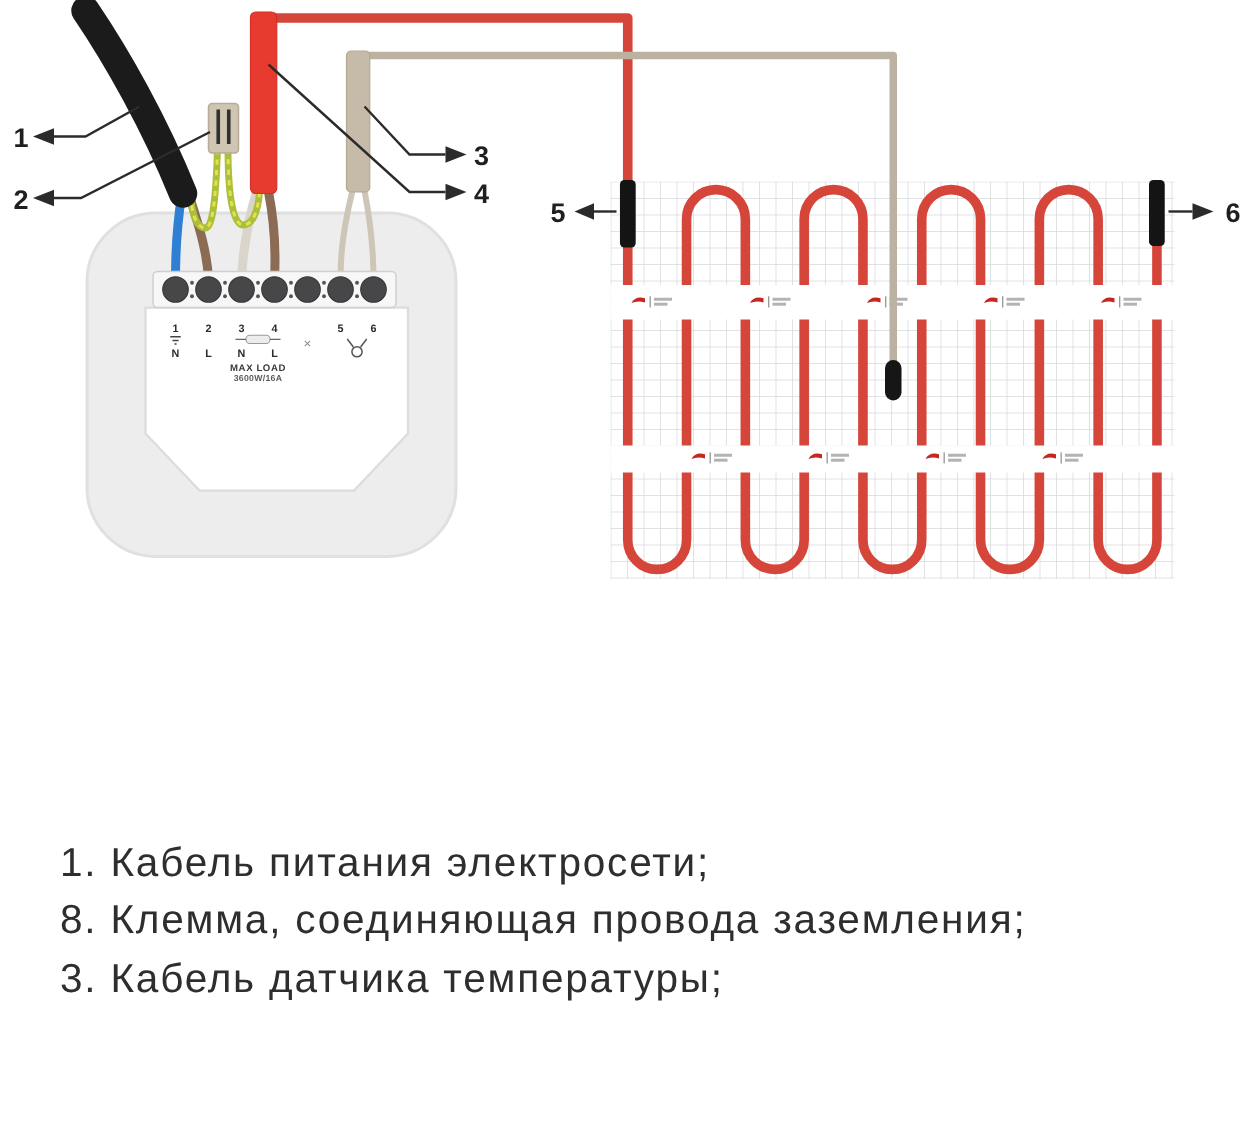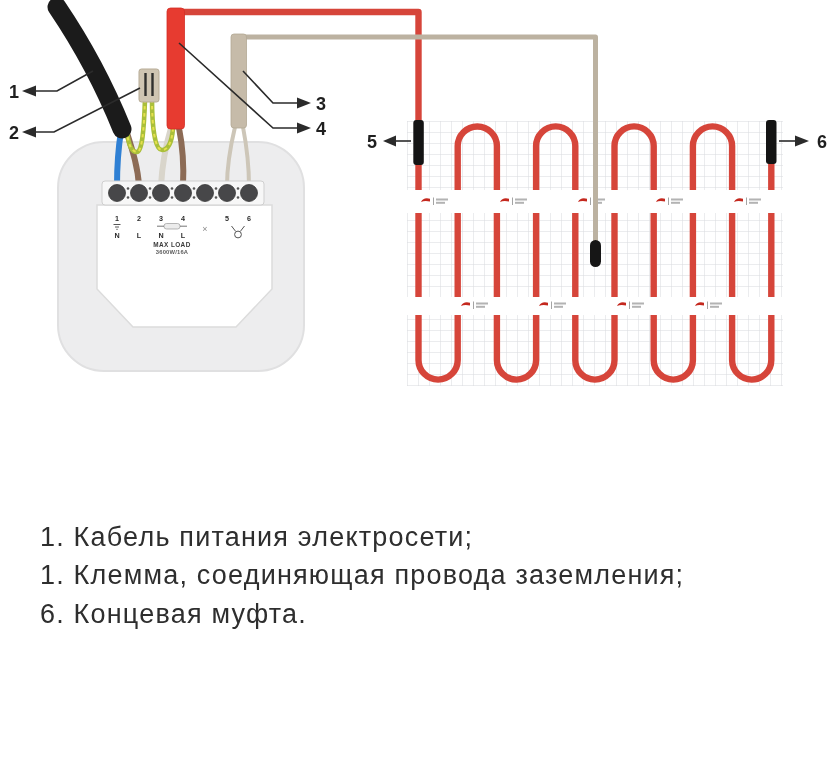--- a/index.html
+++ b/index.html
@@ -5,21 +5,21 @@
   html,body{margin:0;padding:0;background:#ffffff;}
   #canvas{position:relative;width:834px;height:760px;background:#ffffff;overflow:hidden;
           font-family:"Liberation Sans",sans-serif;}
   #diagram-svg{position:absolute;left:0;top:0;}
   .callout-num{font-family:"Liberation Sans",sans-serif;font-weight:bold;font-size:18px;fill:#1f1f1f;}
   .tb-num{font-family:"Liberation Sans",sans-serif;font-weight:bold;font-size:7.2px;fill:#2b2b2b;}
   .tb-sub{font-family:"Liberation Sans",sans-serif;font-weight:bold;font-size:7.2px;fill:#2b2b2b;}
   .tb-x{font-family:"Liberation Sans",sans-serif;font-size:9px;fill:#8d8d8d;}
   .tb-max1{font-family:"Liberation Sans",sans-serif;font-weight:bold;font-size:6.4px;fill:#3a3a3a;letter-spacing:.4px;}
   .tb-max2{font-family:"Liberation Sans",sans-serif;font-weight:bold;font-size:5.8px;fill:#5a5a5a;letter-spacing:.2px;}
-  .legend{position:absolute;left:40px;top:518px;color:#2e2e2e;font-size:27px;line-height:38.4px;
+  .legend{position:absolute;left:40px;top:556px;color:#2e2e2e;font-size:27px;line-height:38.4px;
           letter-spacing:1.2px;font-family:"Liberation Sans",sans-serif;}
   .legend-line{white-space:nowrap;}
 </style>
 </head>
 <body>
 
 <div id="canvas">
 
 <svg id="diagram-svg" width="834" height="516" viewBox="0 0 834 516" xmlns="http://www.w3.org/2000/svg">
 
@@ -216,16 +216,16 @@
   <text class="callout-num" x="14" y="98" text-anchor="middle">1</text>
   <text class="callout-num" x="14" y="139" text-anchor="middle">2</text>
   <text class="callout-num" x="321" y="110" text-anchor="middle">3</text>
   <text class="callout-num" x="321" y="135" text-anchor="middle">4</text>
   <text class="callout-num" x="372" y="148" text-anchor="middle">5</text>
   <text class="callout-num" x="822" y="148" text-anchor="middle">6</text>
 </svg>
 
   <div class="legend">
     <div class="legend-line">1. Кабель питания электросети;</div>
-    <div class="legend-line">1. Клемма, соединяющая провода заземления;</div>
-    <div class="legend-line">6. Концевая муфта.</div>
+    <div class="legend-line">8. Клемма, соединяющая провода заземления;</div>
+    <div class="legend-line">3. Кабель датчика температуры;</div>
   </div>
 </div>
 
 </body></html>

